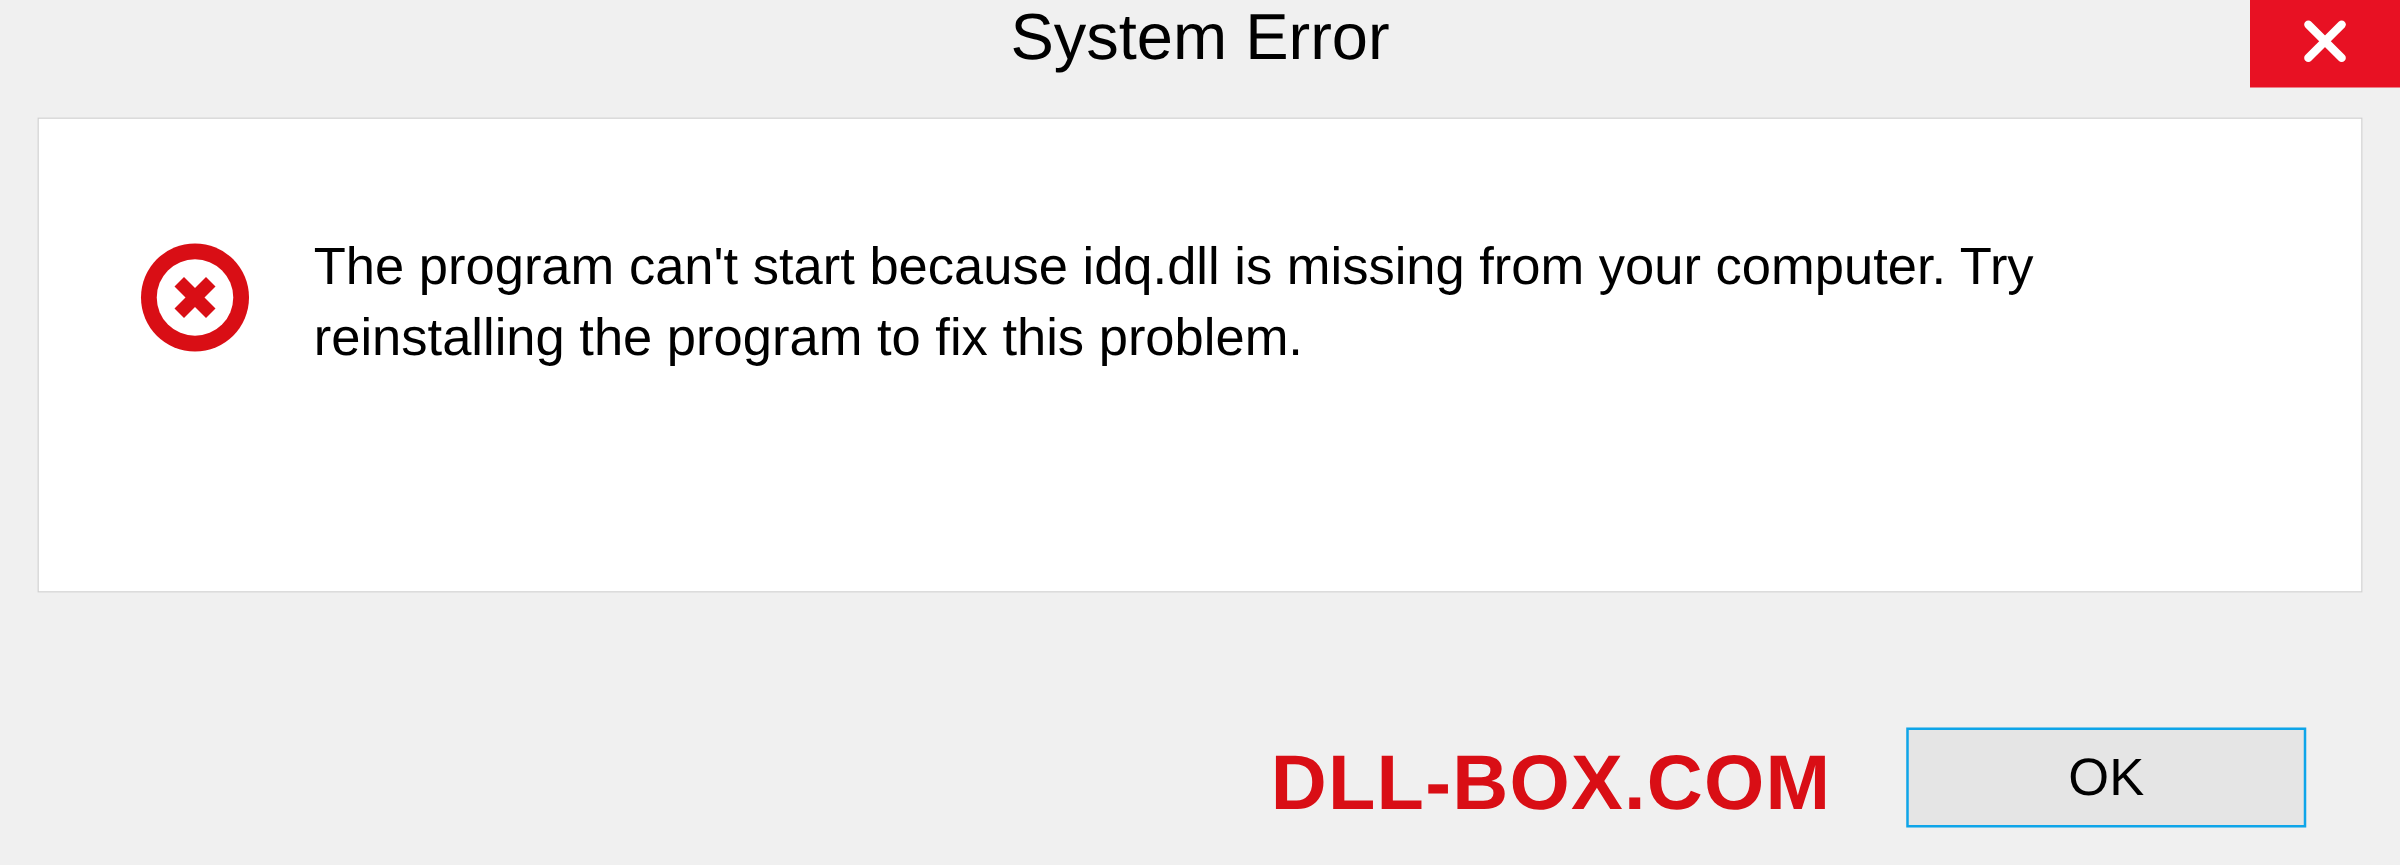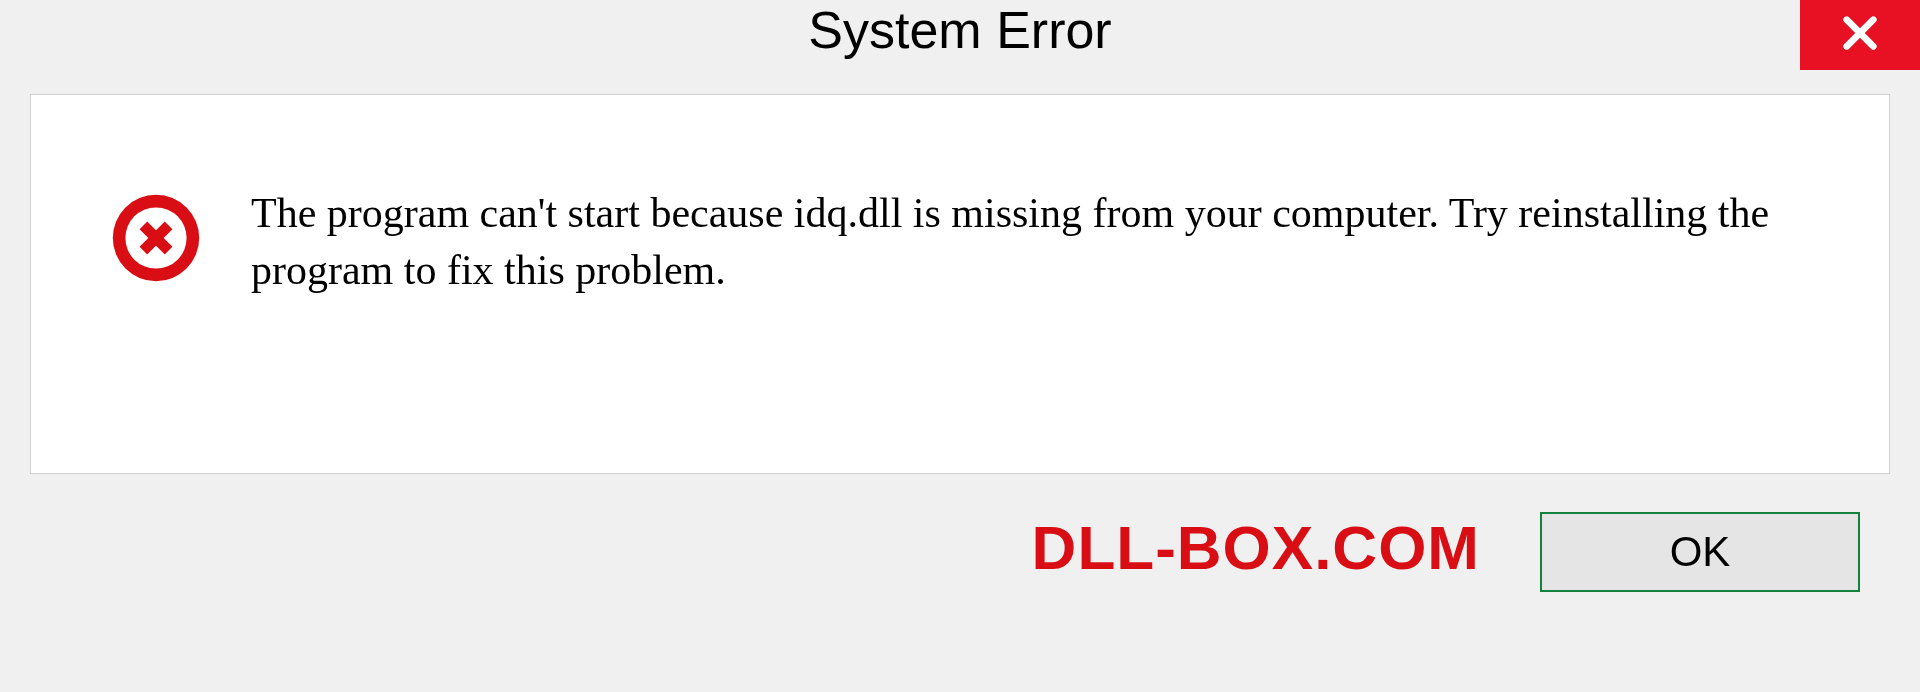--- a/index.html
+++ b/index.html
@@ -44,21 +44,20 @@
       height: 40px;
     }
     .content-area {
       margin: 0 30px;
       background: #ffffff;
       border: 1px solid #d0d0d0;
       height: 380px;
       display: flex;
       align-items: flex-start;
       padding: 90px 50px 50px 80px;
-      font-family: Liberation Serif, serif;
     }
     .error-icon {
       flex-shrink: 0;
       width: 90px;
       height: 90px;
       margin-right: 50px;
       margin-top: 8px;
     }
     .error-icon svg {
       width: 100%;
@@ -67,40 +66,40 @@
     .error-message {
       font-size: 42px;
       line-height: 1.35;
       color: #000;
       font-weight: 400;
     }
     .footer {
       position: absolute;
       bottom: 0;
       left: 0;
-      right: 0;
+      right: 15px;
       height: 180px;
       display: flex;
-      align-items: flex-start;
+      align-items: flex-end;
       justify-content: flex-end;
       padding: 0 60px 30px 60px;
     }
     .watermark {
       font-size: 62px;
       font-weight: 800;
       color: #d90e15;
       letter-spacing: 1px;
       margin-right: 60px;
       font-family: Arial, sans-serif;
     }
     .ok-button {
       width: 320px;
       height: 80px;
       background: #e5e5e5;
-      border: 2px solid #15803d;
+      border: 2px solid #0ea5e9;
       display: flex;
       align-items: center;
       justify-content: center;
       font-size: 42px;
       color: #000;
       cursor: pointer;
       font-family: "Segoe UI", Tahoma, Arial, sans-serif;
     }
   </style>
 </head>

